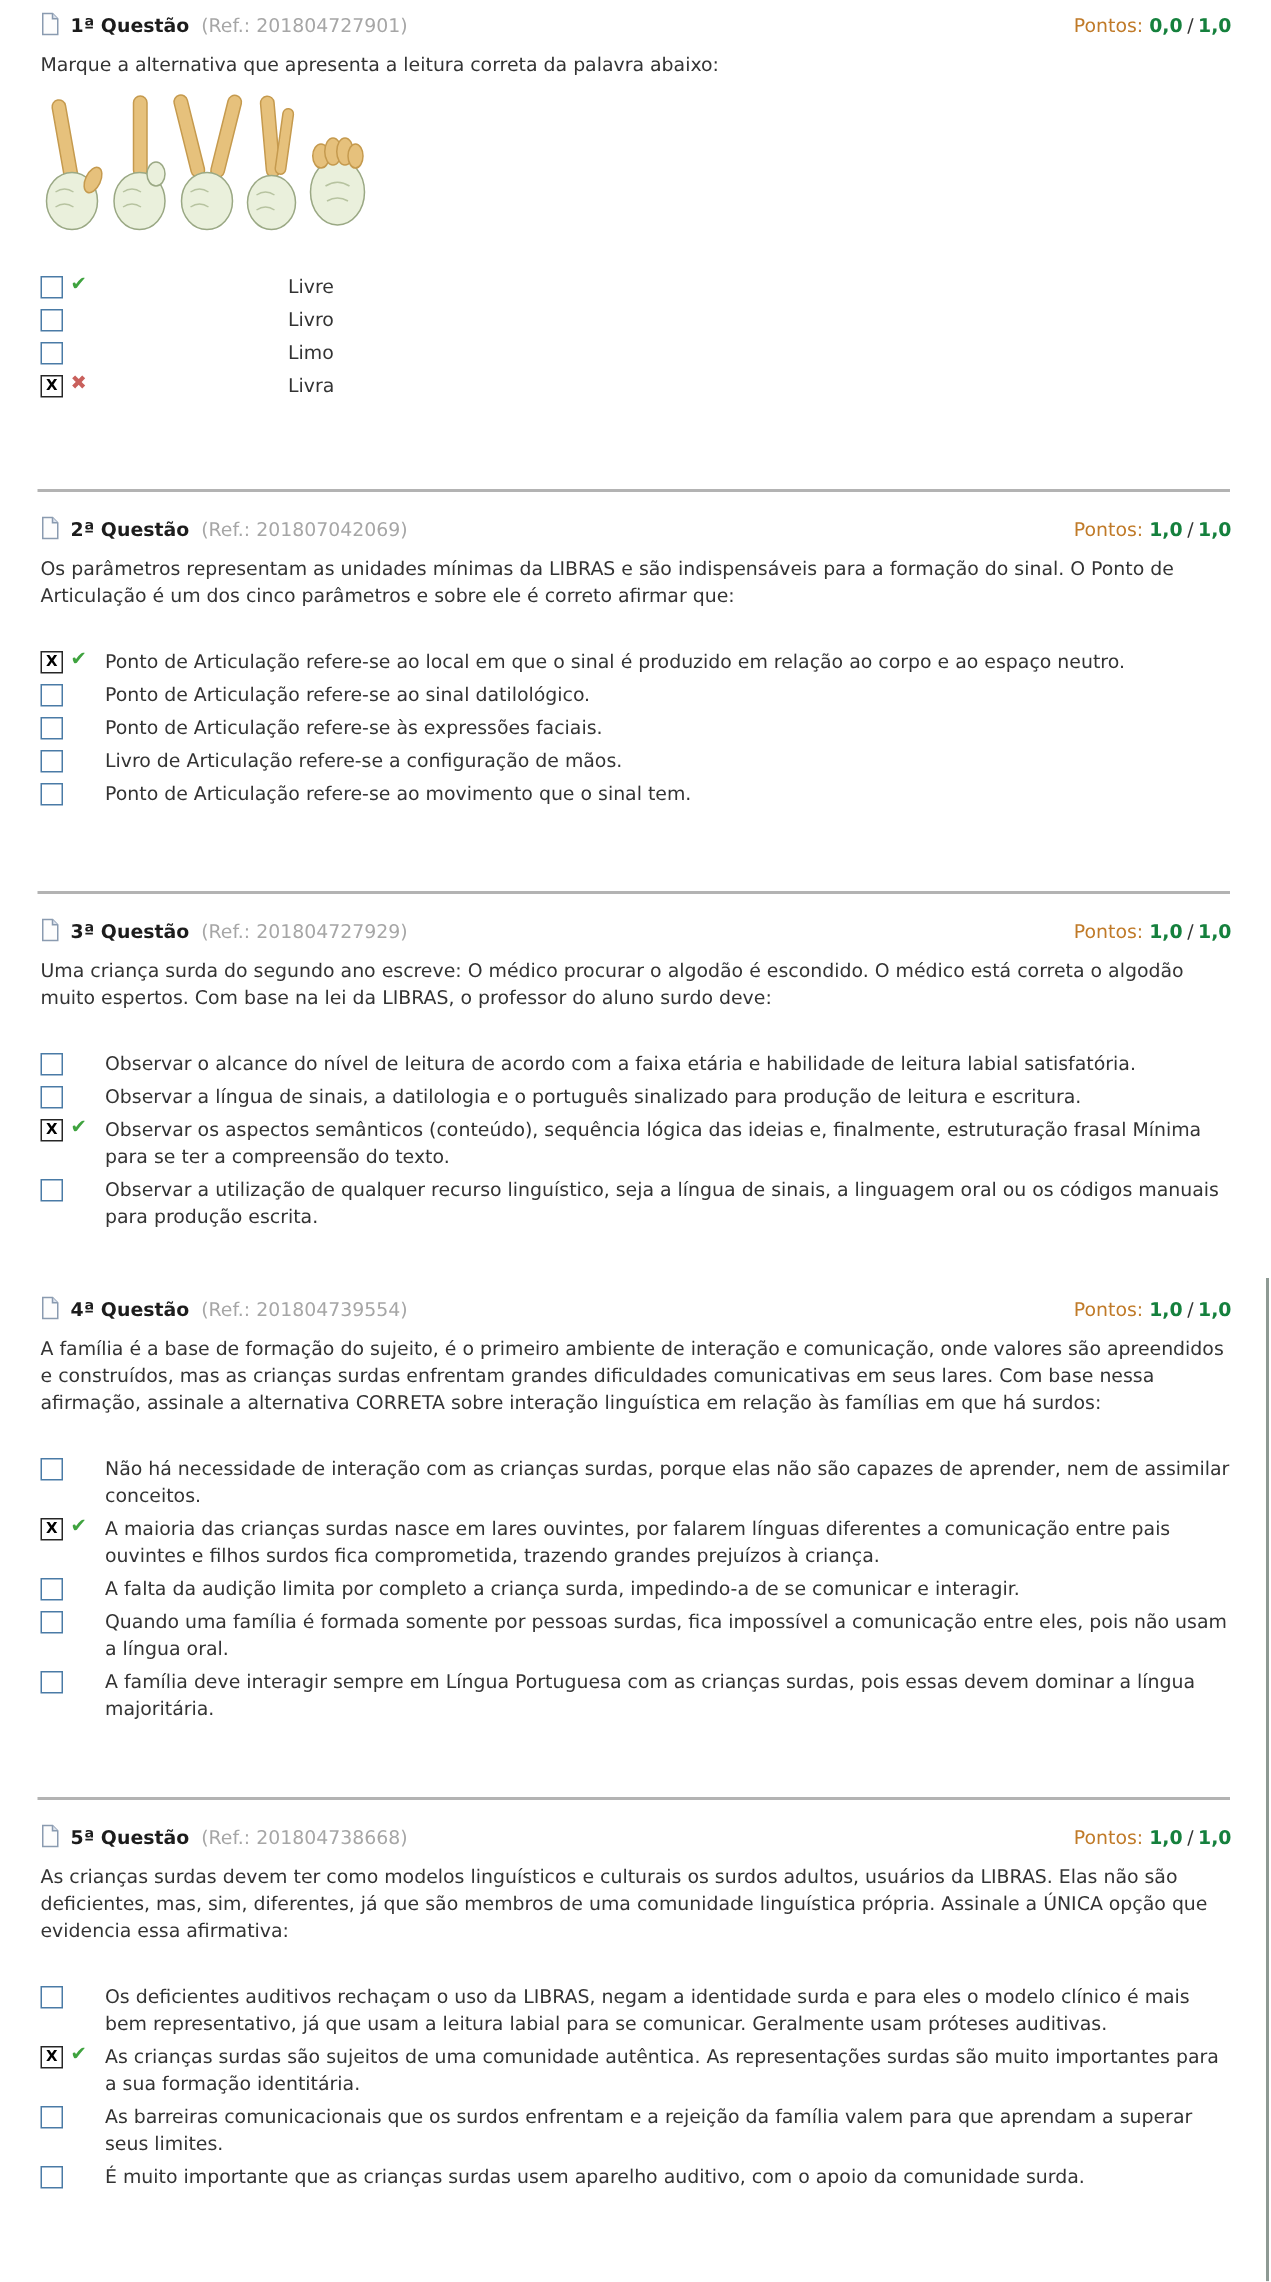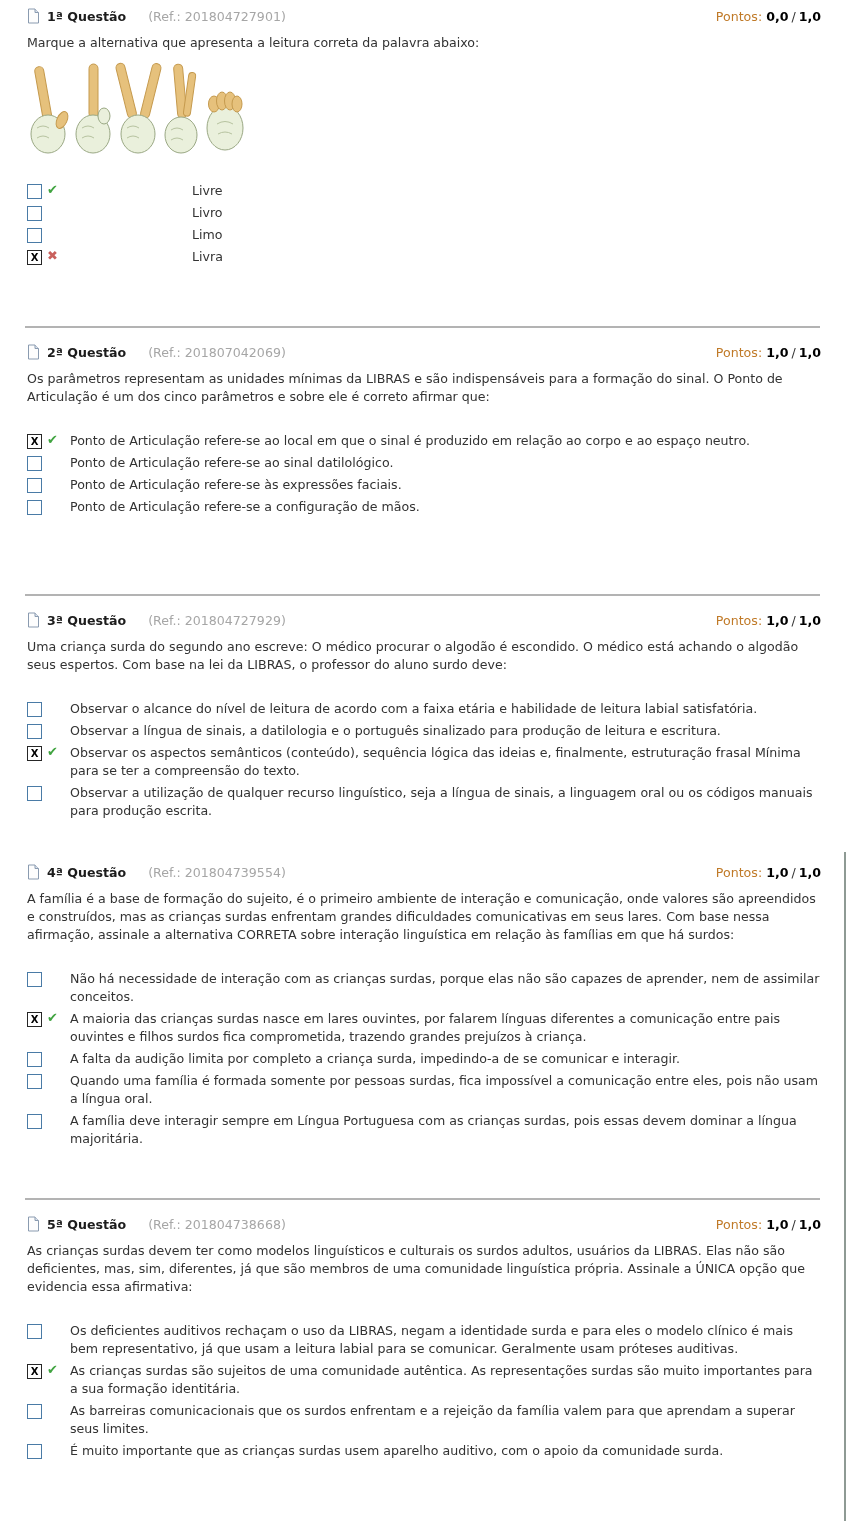--- a/index.html
+++ b/index.html
@@ -13,24 +13,24 @@
   .question{box-sizing:border-box;padding:16px 26px 0 27px;}
   .question-1{padding-top:8px;min-height:326px;}
   .question-2{min-height:266px;}
   .question-3{min-height:252px;}
   .question-4{min-height:350px;}
   .question-5{min-height:319px;}
 
   .q-header{display:flex;align-items:center;}
   .doc-icon{width:13px;height:16px;flex:0 0 auto;display:inline-block;}
   .q-title{font-weight:bold;color:#1c1c1c;margin-left:7px;white-space:nowrap;}
-  .q-ref{color:#a6a6a6;margin-left:22px;white-space:nowrap;}
+  .q-ref{color:#a6a6a6;margin-left:8px;white-space:nowrap;}
   .q-points{margin-left:auto;white-space:nowrap;}
   .pts-label{color:#c07a28;margin-right:4px;}
-  .pts-num{color:#000000;font-weight:bold;}
+  .pts-num{color:#15803d;font-weight:bold;}
   .pts-sep{color:#333;margin:0 3px;font-weight:normal;}
 
   .q-prompt{margin:10px 0 0 0;line-height:18px;}
 
   .q-image{margin:6px 0 0 0;height:98px;}
 
   .options{margin-top:26px;}
   .option-row{display:flex;align-items:flex-start;margin-bottom:4px;line-height:18px;}
   .checkbox{
     width:13px;height:13px;flex:0 0 auto;margin-top:2px;
@@ -160,38 +160,43 @@
         <span class="opt-label">Ponto de Articulação refere-se ao sinal datilológico.</span>
       </div>
           <div class="option-row">
         <span class="checkbox"></span>
         <span class="mark"></span>
         <span class="opt-label">Ponto de Articulação refere-se às expressões faciais.</span>
       </div>
           <div class="option-row">
         <span class="checkbox"></span>
         <span class="mark"></span>
-        <span class="opt-label">Ponto de Articulação refere-se a configuração de mãos.</span>
+        <span class="opt-label">Livro de Articulação refere-se a configuração de mãos.</span>
+      </div>
+          <div class="option-row">
+        <span class="checkbox"></span>
+        <span class="mark"></span>
+        <span class="opt-label">Ponto de Articulação refere-se ao movimento que o sinal tem.</span>
       </div>
         </div>
   </section>
 <hr class="q-divider">
   <section class="question question-3">
     <div class="q-header">
       <span class="doc-icon">
         <svg width="13" height="16" viewBox="0 0 13 16">
           <path d="M1.5 1 H8 L11.5 4.5 V15 H1.5 Z" fill="#fdfdfd" stroke="#8a9bb0" stroke-width="1"></path>
           <path d="M8 1 V4.5 H11.5" fill="#dde4ee" stroke="#8a9bb0" stroke-width="1"></path>
         </svg>
       </span>
       <span class="q-title">3ª Questão</span>
       <span class="q-ref">(Ref.: 201804727929)</span>
       <span class="q-points"><span class="pts-label">Pontos:</span><span class="pts-num">1,0</span><span class="pts-sep">/</span><span class="pts-num">1,0</span></span>
     </div>
-    <p class="q-prompt">Uma criança surda do segundo ano escreve: O médico procurar o algodão é escondido. O médico está achando o algodão seus espertos. Com base na lei da LIBRAS, o professor do aluno surdo deve:</p>
+    <p class="q-prompt">Uma criança surda do segundo ano escreve: O médico procurar o algodão é escondido. O médico está correta o algodão muito espertos. Com base na lei da LIBRAS, o professor do aluno surdo deve:</p>
 
     <div class="options">
 
           <div class="option-row">
         <span class="checkbox"></span>
         <span class="mark"></span>
         <span class="opt-label">Observar o alcance do nível de leitura de acordo com a faixa etária e habilidade de leitura labial satisfatória.</span>
       </div>
           <div class="option-row">
         <span class="checkbox"></span>

